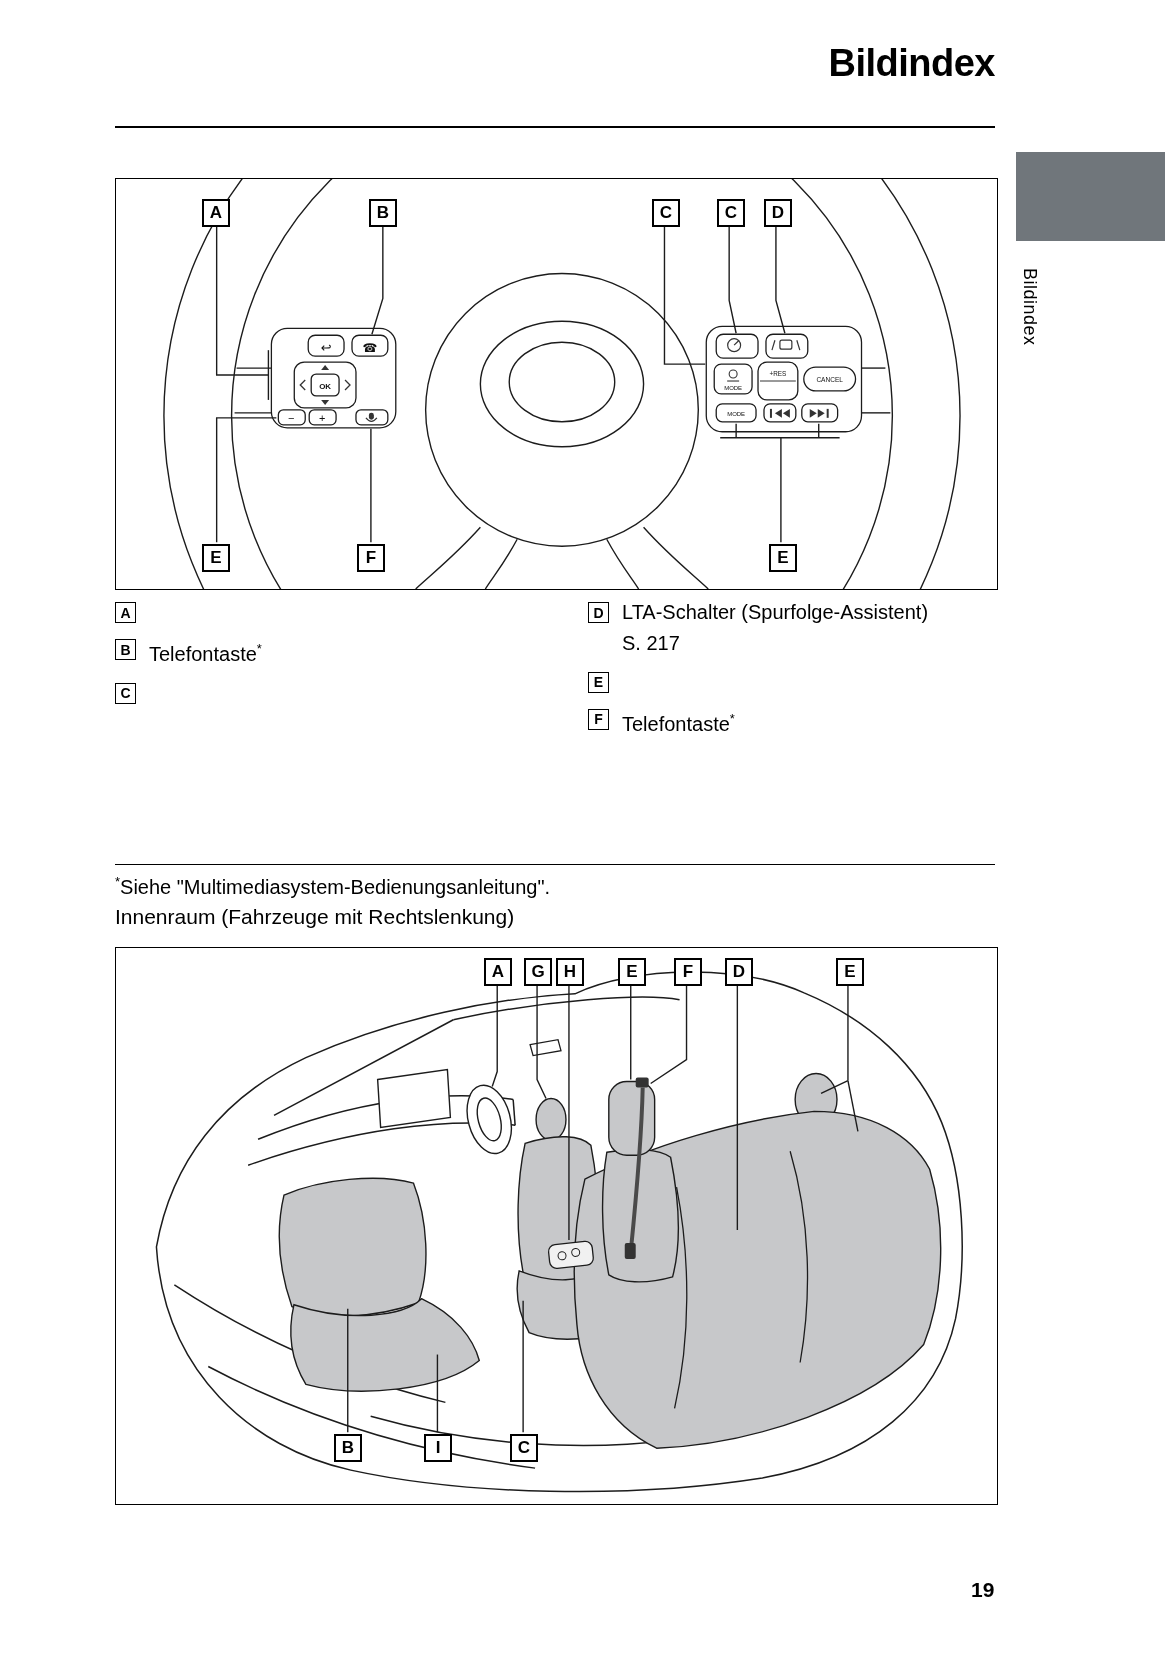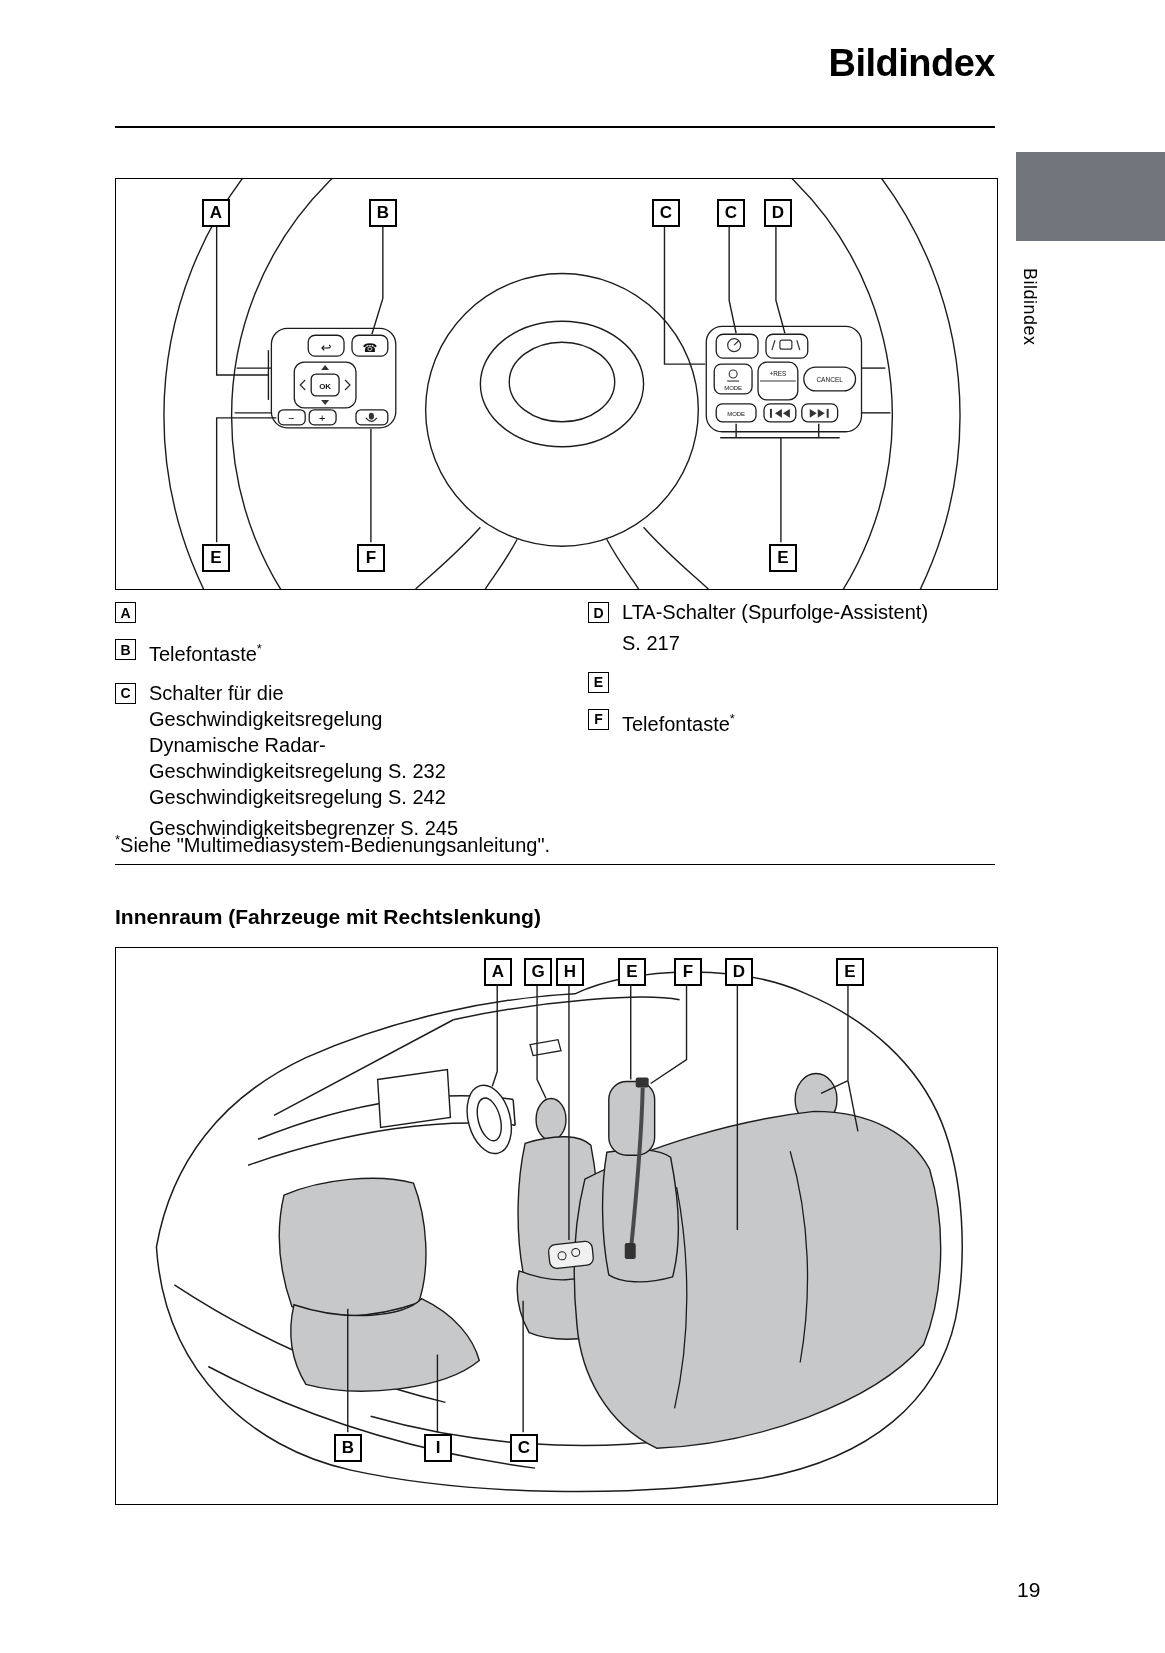--- a/index.html
+++ b/index.html
@@ -15,24 +15,24 @@
   .fig2{left:115px;top:947px;width:883px;height:558px}
   .callout{position:absolute;width:28px;height:28px;background:#fff;border:2px solid #000;display:flex;align-items:center;justify-content:center;font-size:17px;font-weight:bold;z-index:2}
   .legend-col{position:absolute;display:flex;flex-direction:column;gap:13px}
   .legend-left{left:115px;top:599px;width:452px}
   .legend-right{left:588px;top:599px;width:407px}
   .legend-item{display:flex;gap:13px}
   .keybox{flex:0 0 auto;width:21px;height:21px;border:1.6px solid #000;display:flex;align-items:center;justify-content:center;font-size:14px;font-weight:bold;margin-top:3px}
   .ltext{font-size:20px;line-height:26px;white-space:pre-line}
   .ltext sup{font-size:13px}
   .footnote-rule{position:absolute;left:115px;top:864px;width:880px;border-top:1.5px solid #000}
-  .footnote{position:absolute;left:115px;top:832px;font-size:20px}
+  .footnote{position:absolute;left:115px;top:874px;font-size:20px}
   .footnote sup{font-size:13px}
-  .section-heading{position:absolute;left:115px;top:905px;font-size:21px;font-weight:bold}
-  .page-number{position:absolute;left:1017px;top:1578px;font-size:21px;font-weight:normal}
+  .section-heading{position:absolute;left:115px;top:905px;font-size:21px;font-weight:normal}
+  .page-number{position:absolute;left:971px;top:1578px;font-size:21px;font-weight:bold}
   svg text{font-family:"Liberation Sans",sans-serif;fill:#111}
 </style>
 </head>
 <body>
 
 <h1 class="title">Bildindex</h1>
 <div class="title-rule"></div>
 <div class="side-tab"></div>
 <div class="side-label">Bildindex</div>
 
@@ -151,26 +151,20 @@
 <div class="legend-col legend-left">
   <div class="legend-item">
     <span class="keybox">A</span>
   </div>
   <div class="legend-item">
     <span class="keybox">B</span>
     <div class="ltext"><span>Telefontaste</span><sup>*</sup></div>
   </div>
   <div class="legend-item">
     <span class="keybox">C</span>
-    <div class="ltext"><span>Schalter für die
-Geschwindigkeitsregelung
-Dynamische Radar-
-Geschwindigkeitsregelung S. 232
-Geschwindigkeitsregelung S. 242
-Geschwindigkeitsbegrenzer S. 245</span><sup></sup></div>
   </div>
 </div>
 
 <div class="legend-col legend-right">
   <div class="legend-item">
     <span class="keybox">D</span>
     <div class="ltext"><span>LTA-Schalter (Spurfolge-Assistent)
 S. 217</span><sup></sup></div>
   </div>
   <div class="legend-item">

